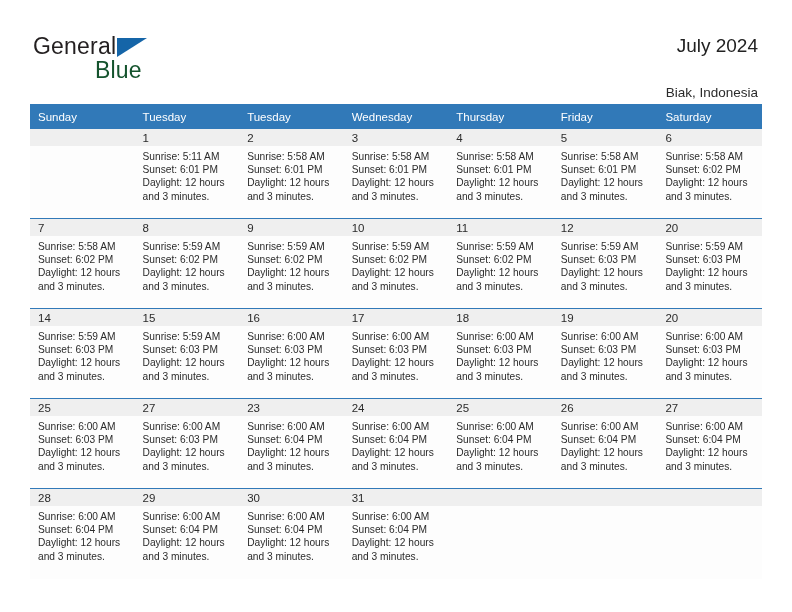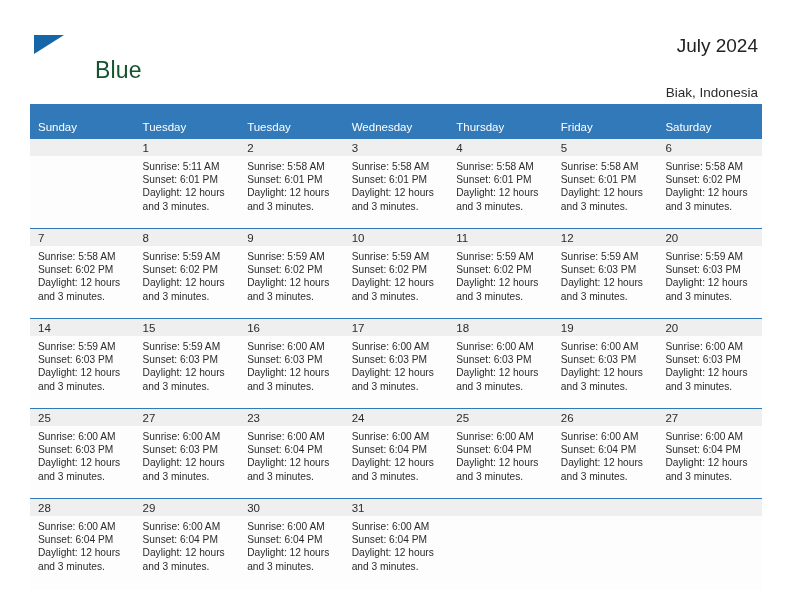--- a/index.html
+++ b/index.html
@@ -87,21 +87,21 @@
     width: 732px;
     border-collapse: collapse;
     table-layout: fixed;
   }
   .cal th {
     background: #3179b8;
     color: #ffffff;
     font-size: 11.5px;
     font-weight: normal;
     text-align: left;
-    padding: 17px 0 5px 8px;
+    padding: 7px 0 5px 8px;
     height: 21px;
     border: none;
   }
   .cal td {
     width: 104.57px;
     height: 90px;
     vertical-align: top;
     padding: 0;
     background: #fdfdfd;
     border-top: 1px solid #3179b8;
@@ -133,21 +133,21 @@
 </style>
 </head>
 <body>
 
 <div class="page">
 
   <div class="top-bar">
 
     <div class="brand">
       <div class="brand-row1">
-        <span class="brand-triangle"></span>
+        <span class="brand-general">General</span><span class="brand-triangle"></span>
       </div>
       <span class="brand-blue">Blue</span>
     </div>
 
     <div class="title-block">
       <div class="cal-title">July 2024</div>
       <div class="cal-sub">Biak, Indonesia</div>
     </div>
 
   </div>

